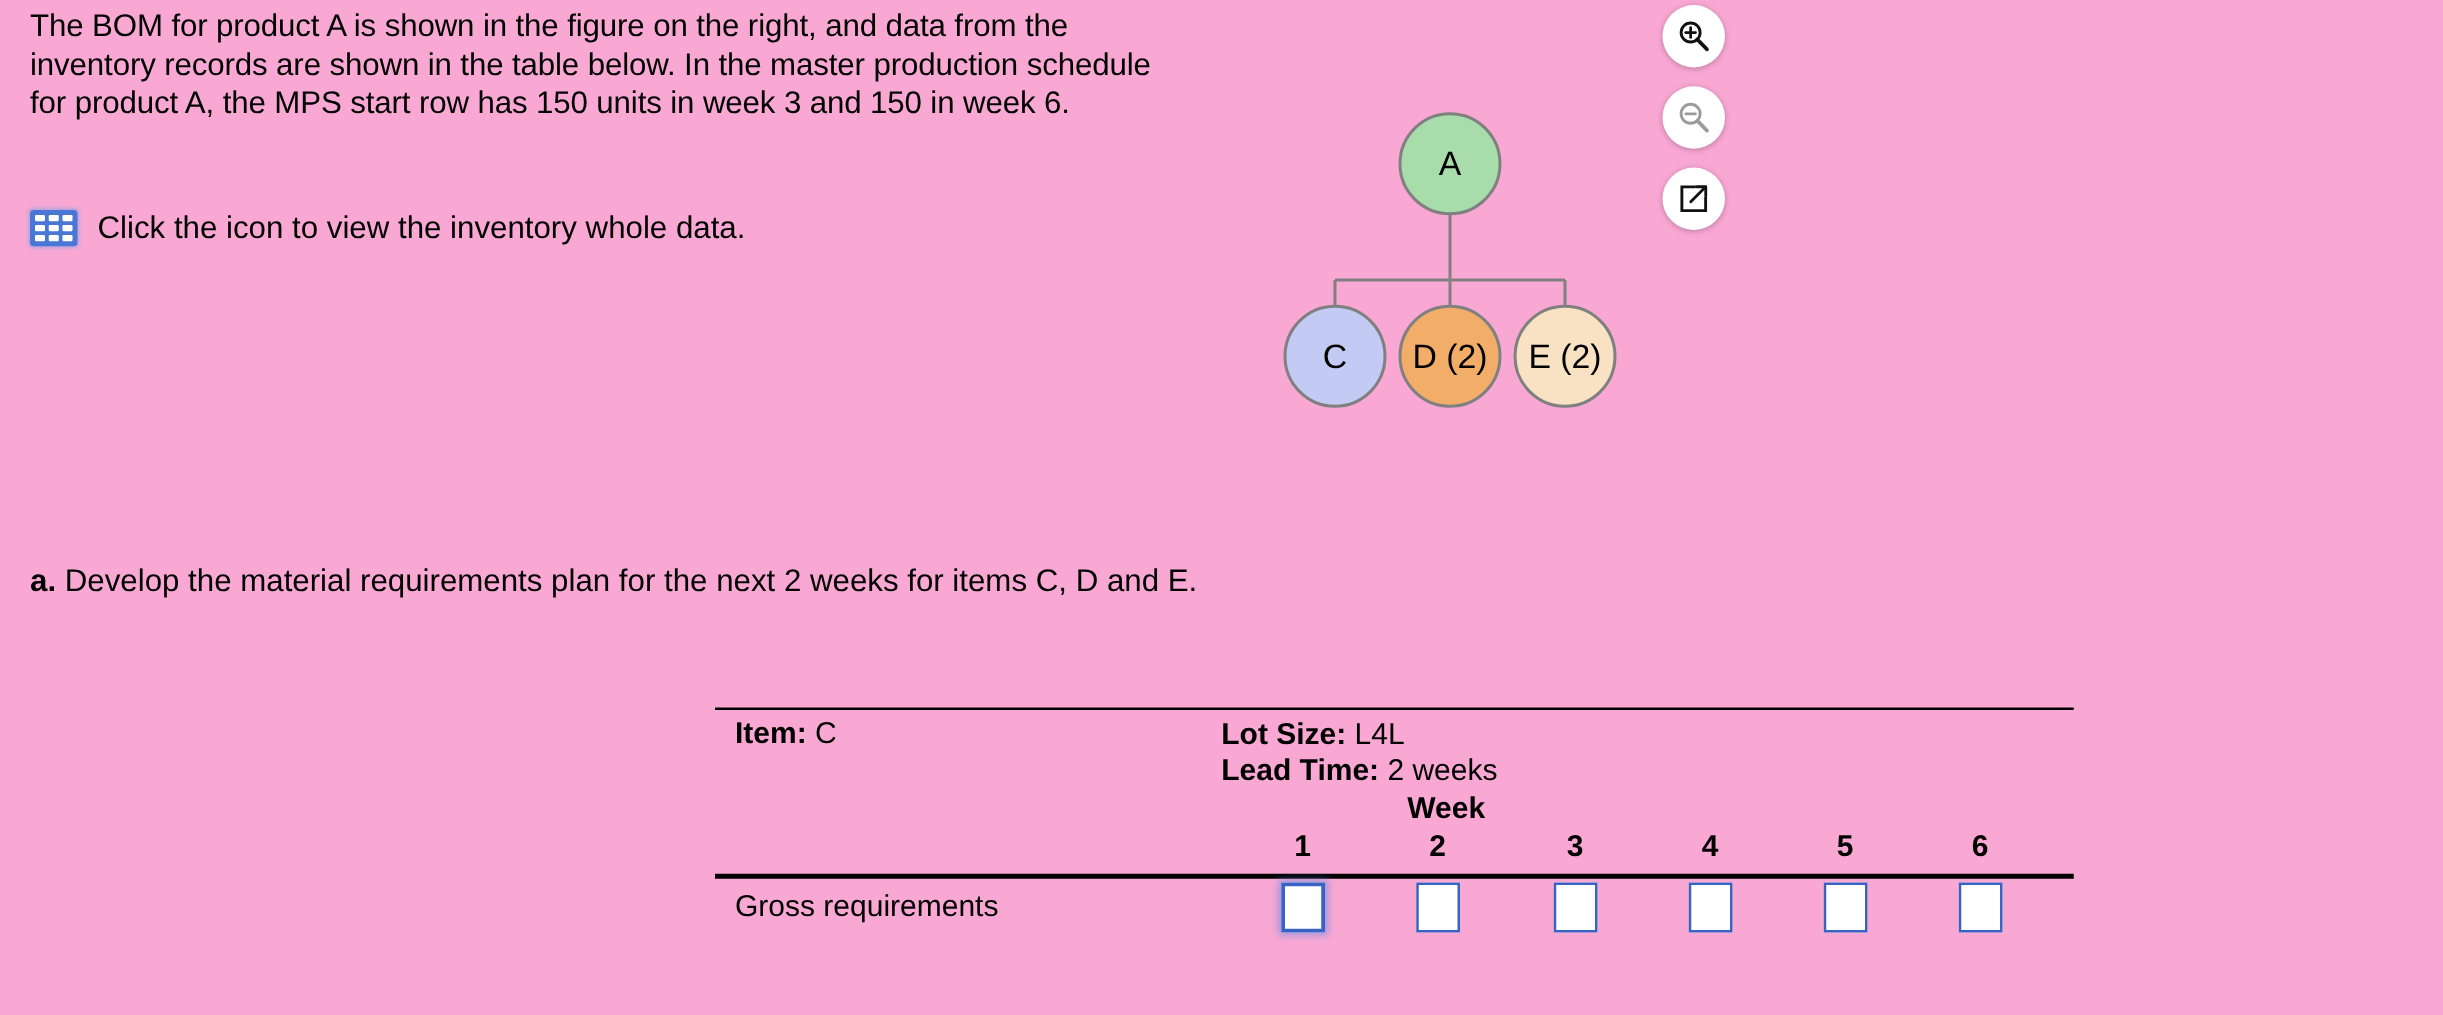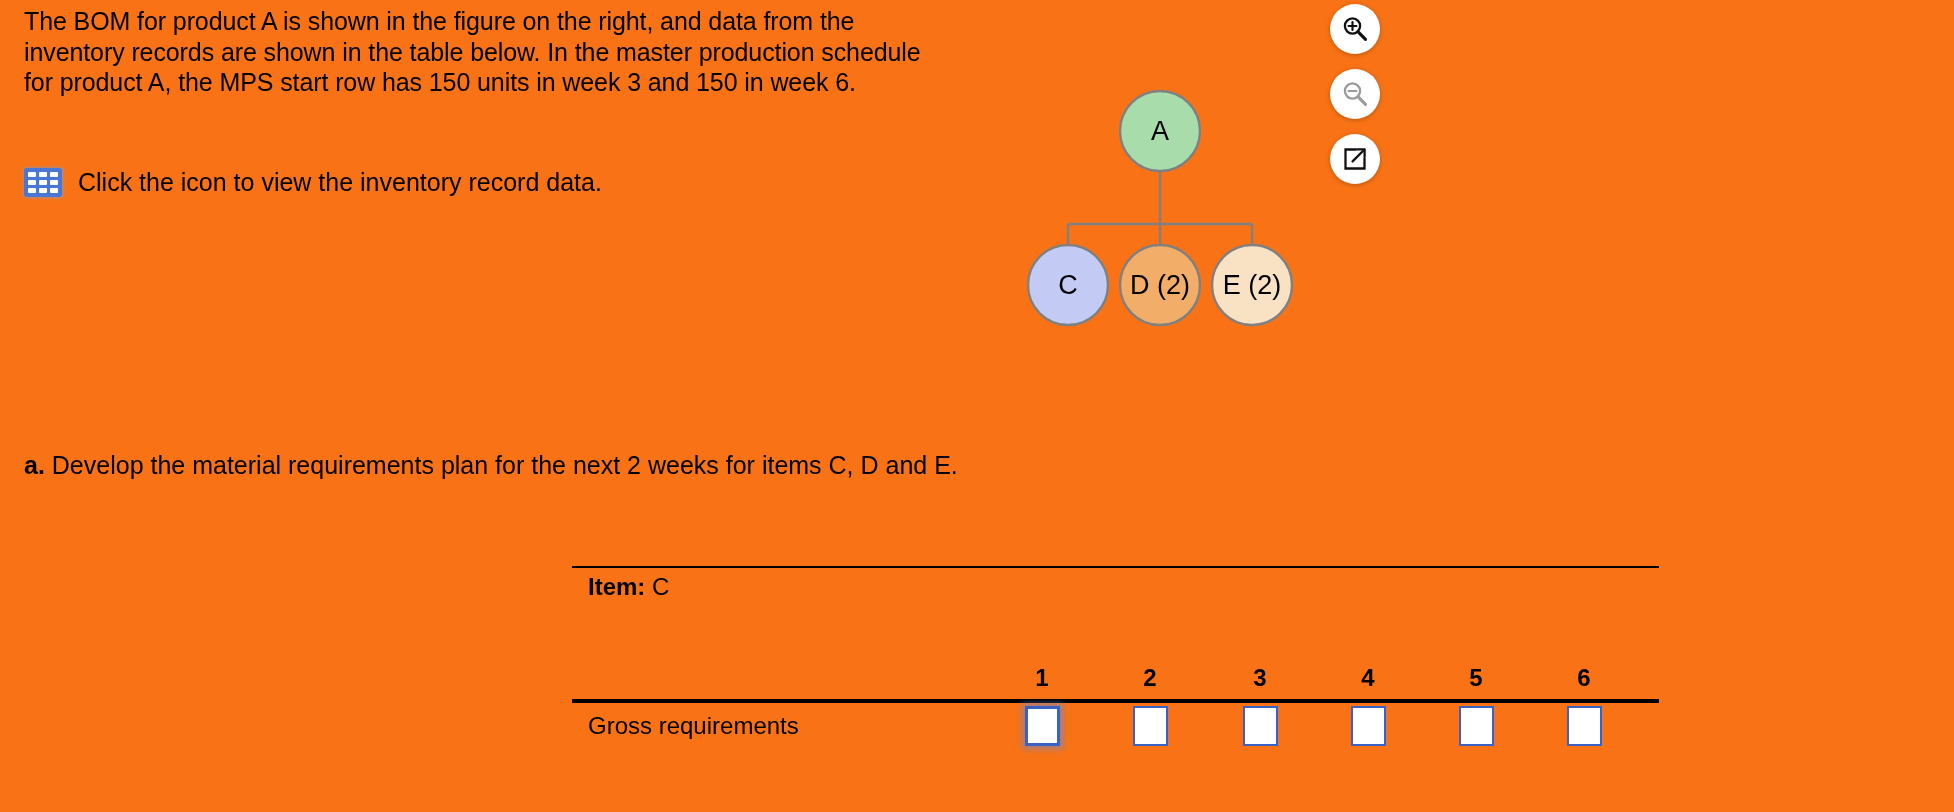--- a/index.html
+++ b/index.html
@@ -11,21 +11,21 @@
   body {
     font-family: "Liberation Sans", sans-serif;
     color: #000000;
     -webkit-font-smoothing: antialiased;
   }
   #page {
     position: relative;
     width: 1954px;
     height: 812px;
     overflow: hidden;
-    background: #f97316;
+    background: #f9a8d4;
   }
 
   
   .stmt {
     position: absolute;
     left: 24px;
     top: 6px;
     width: 900px;
     font-size: 25px;
     line-height: 30.5px;
@@ -235,21 +235,21 @@
       <i></i>
         <i></i>
         <i></i>
       <i></i>
         <i></i>
         <i></i>
       <i></i>
         <i></i>
         <i></i>
     </span>
-    <span class="icon-text">Click the icon to view the inventory record data.</span>
+    <span class="icon-text">Click the icon to view the inventory whole data.</span>
   </div>
 
   <div class="bom">
     <svg width="380" height="330" viewBox="0 0 380 330" xmlns="http://www.w3.org/2000/svg">
 
       <g stroke="#808080" stroke-width="2.4" fill="none">
         <line x1="160" y1="170" x2="160" y2="224"></line>
         <line x1="68" y1="224" x2="252" y2="224"></line>
         <line x1="68" y1="224" x2="68" y2="262"></line>
         <line x1="160" y1="224" x2="160" y2="262"></line>
@@ -310,20 +310,31 @@
 
 
   <div class="record">
     <div class="rule-top"></div>
 
     <div class="item-label">
       <b>Item:</b>
       <span>C</span>
     </div>
 
+    <div class="meta">
+      <div>
+        <b>Lot Size:</b>
+        <span>L4L</span>
+      </div>
+      <div>
+        <b>Lead Time:</b>
+        <span>2 weeks</span>
+      </div>
+      <div class="week-title">Week</div>
+    </div>
 
     <div class="week-nums" id="week-nums">
         <div class="week-num" style="left: 448px;">1</div>
         <div class="week-num" style="left: 556px;">2</div>
         <div class="week-num" style="left: 666px;">3</div>
         <div class="week-num" style="left: 774px;">4</div>
         <div class="week-num" style="left: 882px;">5</div>
         <div class="week-num" style="left: 990px;">6</div>
       </div>
 

